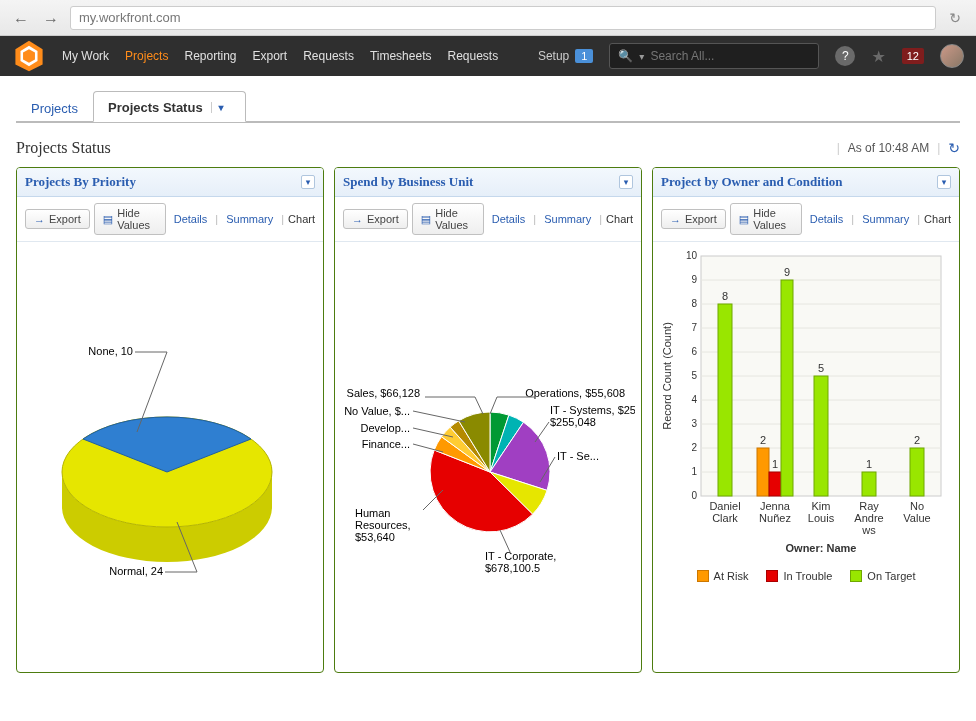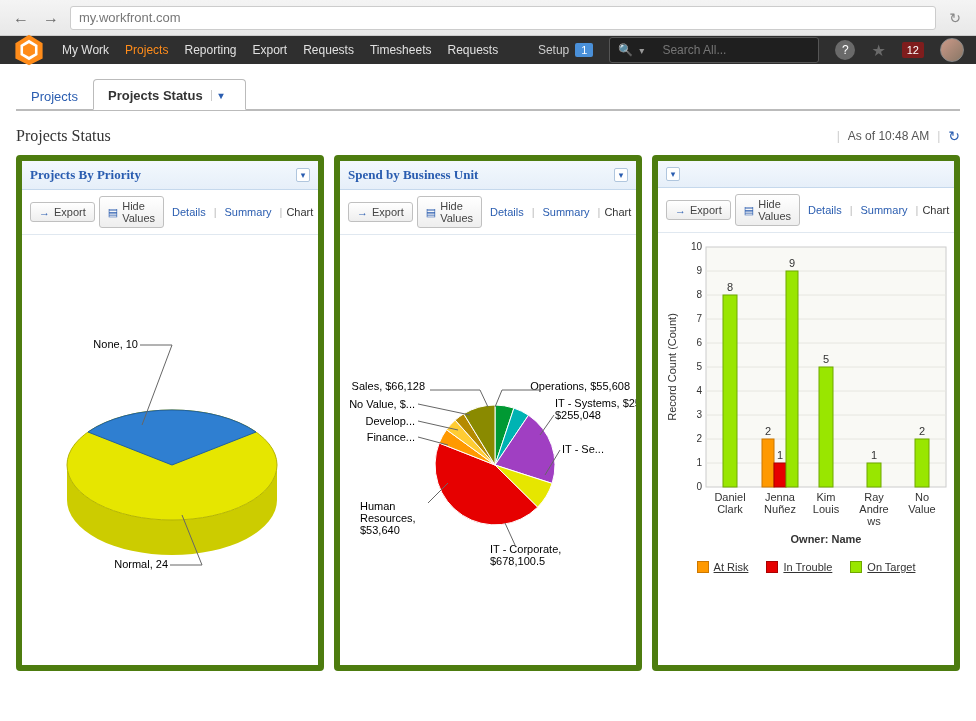--- a/index.html
+++ b/index.html
@@ -1,60 +1,60 @@
 <!DOCTYPE html>
 <html><head>
 <meta charset="utf-8">
 <style>
 * { box-sizing: border-box; margin: 0; padding: 0; }
 body { font-family: "Lucida Grande", "Segoe UI", Arial, sans-serif; font-size: 12px; color: #333; background: #fff; width: 976px; }
 .browser-bar { display: flex; align-items: center; height: 36px; background: linear-gradient(#f4f4f4,#e8e8e8); border-bottom: 1px solid #ccc; padding: 0 10px; gap: 8px; }
 .nav-arrow { width: 22px; height: 22px; display:flex; align-items:center; justify-content:center; color:#6b6b6b; cursor:pointer; font-size:16px; }
 .url-bar { flex:1; height: 24px; background:#fff; border:1px solid #ccc; border-radius:3px; display:flex; align-items:center; padding:0 8px; color:#777; font-size:13px;}
 .refresh-btn { width:22px; height:22px; display:flex; align-items:center; justify-content:center; color:#888; cursor:pointer; font-size:14px;}
-.top-nav { display:flex; align-items:center; height:28px; background:#2f2f2f; padding:0 12px; gap:16px; }
+.top-nav { display:flex; align-items:center; height:40px; background:#2f2f2f; padding:0 12px; gap:16px; }
 .logo { width:34px; height:34px; }
 .nav-link { color:#e0e0e0; font-size:12px; cursor:pointer; }
 .nav-link.active { color:#ff8c1a; }
 .nav-spacer { flex:1; }
 .setup-wrap { display:flex; align-items:center; gap:6px; color:#ccc; font-size:12px;}
 .setup-badge { background:#4a90d9; color:#fff; padding:1px 6px; border-radius:2px; font-size:11px;}
 .search-box { display:flex; align-items:center; background:#1f1f1f; border:1px solid #555; border-radius:3px; height:26px; padding:0 8px; gap:6px; width:210px;}
-.search-box input { background:transparent; border:none; color:#0ea5e9; font-size:12px; outline:none; flex:1;margin-left:12px;}
+.search-box input { background:transparent; border:none; color:#0ea5e9; font-size:12px; outline:none; flex:1;}
 .search-chevron { color:#999; font-size:10px;}
 .icon-circle { width:20px; height:20px; border-radius:50%; background:#6a6a6a; color:#fff; display:flex; align-items:center; justify-content:center; font-size:12px; cursor:pointer;}
 .star-icon { color:#6a6a6a; font-size:16px; cursor:pointer;}
 .notif-badge { background:#7f1d1d; color:#fff; padding:2px 5px; font-size:11px; border-radius:2px; cursor:pointer;}
 .avatar { width:24px; height:24px; border-radius:50%; background:linear-gradient(135deg,#c98,#876); border:1px solid #888; cursor:pointer;}
 .content { padding: 0 16px 20px 16px; }
 .tab-strip { display:flex; align-items:flex-end; border-bottom:2px solid #bbb; margin-top:14px;}
 .tab { padding:8px 14px 6px 14px; font-size:13px; color:#2a5db0; cursor:pointer; border:1px solid transparent; border-bottom:none; position:relative; top:1px;}
 .tab.active { color:#333; font-weight:bold; background:#fff; border:1px solid #bbb; border-bottom:1px solid #fff; border-radius:4px 4px 0 0;}
 .tab-drop { width:20px; border-left:1px solid #ccc; text-align:center; color:#2a5db0; font-size:10px;}
 .page-title-row { display:flex; align-items:center; justify-content:space-between; margin:16px 0 10px 0;}
 .page-title { font-family: Georgia, serif; font-size:16px; color:#333;}
 .asof { color:#555; font-size:12px; display:flex; align-items:center; gap:8px;}
 .reload-icon { color:#2a5db0; cursor:pointer; font-size:14px;}
 .panels { display:flex; gap:10px; }
-.panel { flex:1; border:6px solid #4d7c0f; border-radius:4px; overflow:hidden; background:#fff;}
+.panel { flex:1; border:1px solid #4d7c0f; border-radius:4px; overflow:hidden; background:#fff;}
 .panel-head { background:linear-gradient(#f3f8fd,#e6eff9); border-bottom:1px solid #c5d8ec; padding:6px 8px; display:flex; align-items:center; justify-content:space-between;}
 .panel-title { font-family: Georgia, serif; font-size:13px; font-weight:bold; color:#2a5db0;}
 .panel-drop { width:14px; height:14px; border:1px solid #b0c6de; border-radius:2px; background:#fff; display:flex; align-items:center; justify-content:center; font-size:9px; color:#2a5db0; cursor:pointer;}
 .panel-toolbar { display:flex; align-items:center; gap:4px; padding:6px 8px; border-bottom:1px solid #e0e8f0; font-size:11px;}
 .tb-btn { border:1px solid #c0c0c0; border-radius:3px; background:linear-gradient(#fff,#eee); padding:3px 8px; display:flex; align-items:center; gap:4px; cursor:pointer; color:#444;}
 .tb-link { color:#2a5db0; cursor:pointer; padding:0 4px;}
 .tb-sep { color:#bbb; }
 .tb-dark { color:#333; }
 .panel-body { height:430px; position:relative; }
 svg { display:block; }
 .axis-label { font-size:11px; fill:#333; }
 .bar-label { font-size:11px; fill:#333; text-anchor:middle;}
 .tick-label { font-size:10px; fill:#333;}
 .legend-row { display:flex; flex-wrap:wrap; gap:10px 18px; justify-content:center; padding:4px 10px; font-size:11px;}
-.legend-item { display:flex; align-items:center; gap:5px;text-decoration:underline;}
+.legend-item { display:flex; align-items:center; gap:5px;}
 .legend-swatch { width:12px; height:12px;}
 .owner-axis { font-size:11px; text-anchor:middle; fill:#333;}
 .pie-label { font-size:11px; fill:#000; }
 </style>
 </head>
 <body>
 
 <div class="browser-bar">
   <div class="nav-arrow">←</div>
   <div class="nav-arrow">→</div>
@@ -224,20 +224,21 @@
           <line x1="108" y1="248" x2="88" y2="268" stroke="#666"></line>
           <line x1="108" y1="210" x2="78" y2="202" stroke="#666"></line>
           <line x1="118" y1="195" x2="78" y2="186" stroke="#666"></line>
           <line x1="130" y1="180" x2="78" y2="169" stroke="#666"></line>
         </svg>
       </div>
     </div>
 
     <div class="panel">
       <div class="panel-head">
+        <span class="panel-title">Project by Owner and Condition</span>
         <span class="panel-drop">▾</span>
       </div>
       <div class="panel-toolbar">
         <div class="tb-btn">
             <span style="color:#2a5db0;">→</span>
             <span>Export</span>
           </div>
         <div class="tb-btn">
             <span style="color:#2a5db0;">▤</span>
             <span>Hide Values</span>

